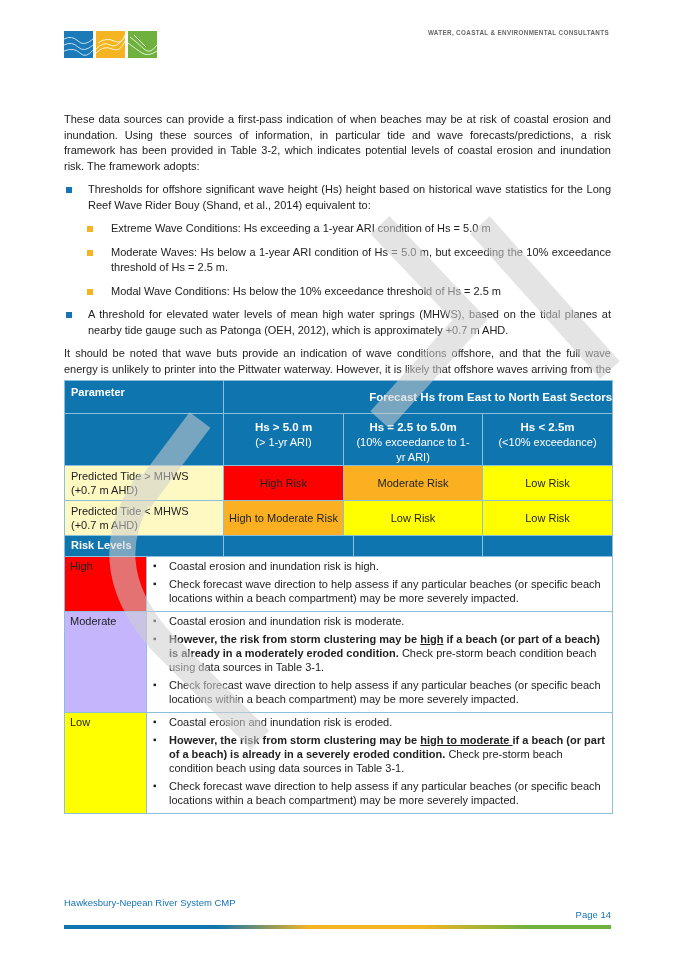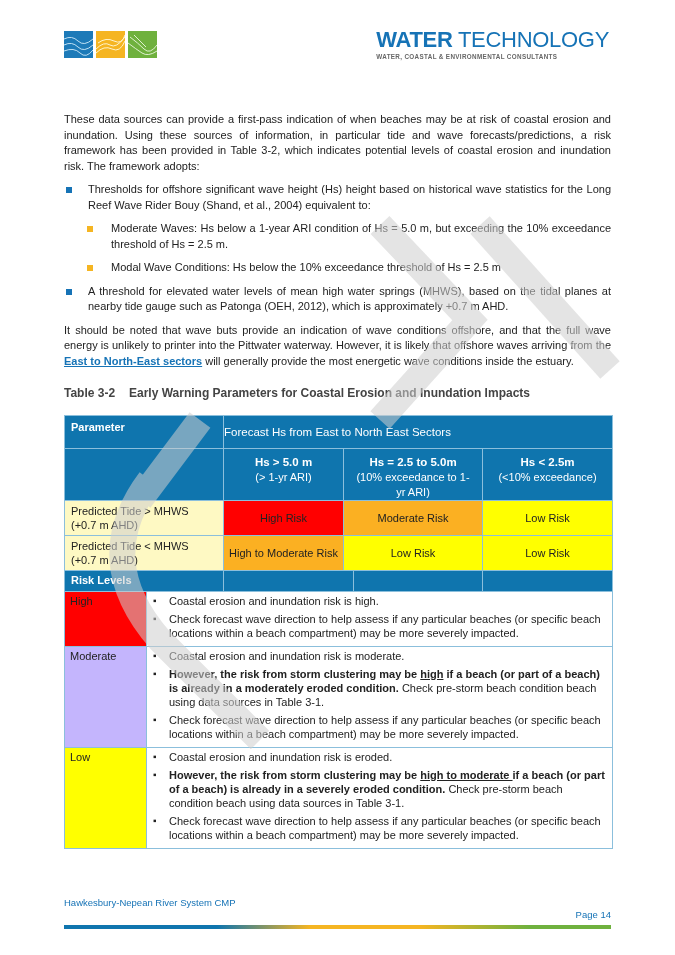--- a/index.html
+++ b/index.html
@@ -18,25 +18,25 @@
   .para { text-align: justify; margin: 0 0 8px 0; }
   .bl1 { position: relative; padding-left: 24px; margin: 0 0 8px 0; text-align: justify; }
   .bl1::before { content: ""; position: absolute; left: 2px; top: 5px; width: 6px; height: 6px; background: #1673b6; }
   .bl2 { position: relative; padding-left: 47px; margin: 0 0 8px 0; text-align: justify; }
   .bl2::before { content: ""; position: absolute; left: 23px; top: 5px; width: 6px; height: 6px; background: #f5b522; }
   .link { color: #1673b6; font-weight: bold; text-decoration: underline; }
 
   .caption { position: absolute; left: 64px; top: 386px; font-size: 12px; color: #444; font-weight: bold; }
   .caption .num { display: inline-block; width: 65px; }
 
-  table.risk { position: absolute; left: 64px; top: 415px; width: 548px; border-collapse: collapse; table-layout: fixed; font-size: 11px; }
+  table.risk { position: absolute; left: 64px; top: 380px; width: 548px; border-collapse: collapse; table-layout: fixed; font-size: 11px; }
   table.risk td { border: 1px solid #8bbfdc; padding: 0; vertical-align: top; }
   .hdr { background: #0f75ae; color: #fff; }
   .hdr-param { font-weight: bold; padding: 5px 6px !important; }
-  .hdr-forecast { font-weight: normal; text-align: left; vertical-align: middle !important; font-size: 11.5px; }
+  .hdr-forecast { font-weight: bold; text-align: right; vertical-align: middle !important; font-size: 11.5px; }
   .hdr-col { text-align: center; padding-top: 6px !important; line-height: 15px; }
   .hdr-col .b { font-weight: bold; font-size: 11.5px; }
   .rowlab { padding: 3px 6px !important; line-height: 14px; background: #fef9c3; }
   .cell-c { text-align: center; vertical-align: middle !important; }
   .red { background: #ff0000; }
   .orange { background: #fbb022; }
   .yellow { background: #ffff00; }
   .riskhdr { font-weight: bold; padding: 3px 6px !important; margin-top: 44px; }
   .risklab { padding: 3px 5px !important; }
   .riskbody { padding: 2px 6px 2px 6px !important; line-height: 14px; }
@@ -67,27 +67,27 @@
       </svg>
   </div>
   <div class="logo-sq" style="background:#6fb13e">
     <svg width="29" height="27">
         <path d="M2 6 Q10 12 16 18 T29 14 M0 12 Q8 18 14 22 T29 20 M6 4 L18 16" stroke="#dff0cf" fill="none" stroke-width="1"></path>
       </svg>
   </div>
 </div>
 
 <div class="logo-right">
-  <div class="logo-title"><b>WATER</b><span class="thin"> TECHNOLOGY</span></div>
   <div class="logo-sub">WATER, COASTAL &amp; ENVIRONMENTAL CONSULTANTS</div>
 </div>
 
 <div class="content">
   <p class="para">These data sources can provide a first-pass indication of when beaches may be at risk of coastal erosion and inundation. Using these sources of information, in particular tide and wave forecasts/predictions, a risk framework has been provided in Table 3-2, which indicates potential levels of coastal erosion and inundation risk. The framework adopts:</p>
-  <div class="bl1">Thresholds for offshore significant wave height (Hs) height based on historical wave statistics for the Long Reef Wave Rider Bouy (Shand, et al., 2004) equivalent to:</div>
+  <div class="bl1">Thresholds for offshore significant wave height (Hs) height based on historical wave statistics for the Long Reef Wave Rider Bouy (Shand, et al., 2014) equivalent to:</div>
+  <div class="bl2">Extreme Wave Conditions: Hs exceeding a 1-year ARI condition of Hs = 5.0 m</div>
   <div class="bl2">Moderate Waves: Hs below a 1-year ARI condition of Hs = 5.0 m, but exceeding the 10% exceedance threshold of Hs = 2.5 m.</div>
   <div class="bl2">Modal Wave Conditions: Hs below the 10% exceedance threshold of Hs = 2.5 m</div>
   <div class="bl1">A threshold for elevated water levels of mean high water springs (MHWS), based on the tidal planes at nearby tide gauge such as Patonga (OEH, 2012), which is approximately +0.7 m AHD.</div>
   <p class="para"><span>It should be noted that wave buts provide an indication of wave conditions offshore, and that the full wave energy is unlikely to printer into the Pittwater waterway. However, it is likely that offshore waves arriving from the </span><a class="link">East to North-East sectors</a><span> will generally provide the most energetic wave conditions inside the estuary.</span></p>
 </div>
 
 <div class="caption">
   <span class="num">Table 3-2</span><span>Early Warning Parameters for Coastal Erosion and Inundation Impacts</span>
 </div>
 

